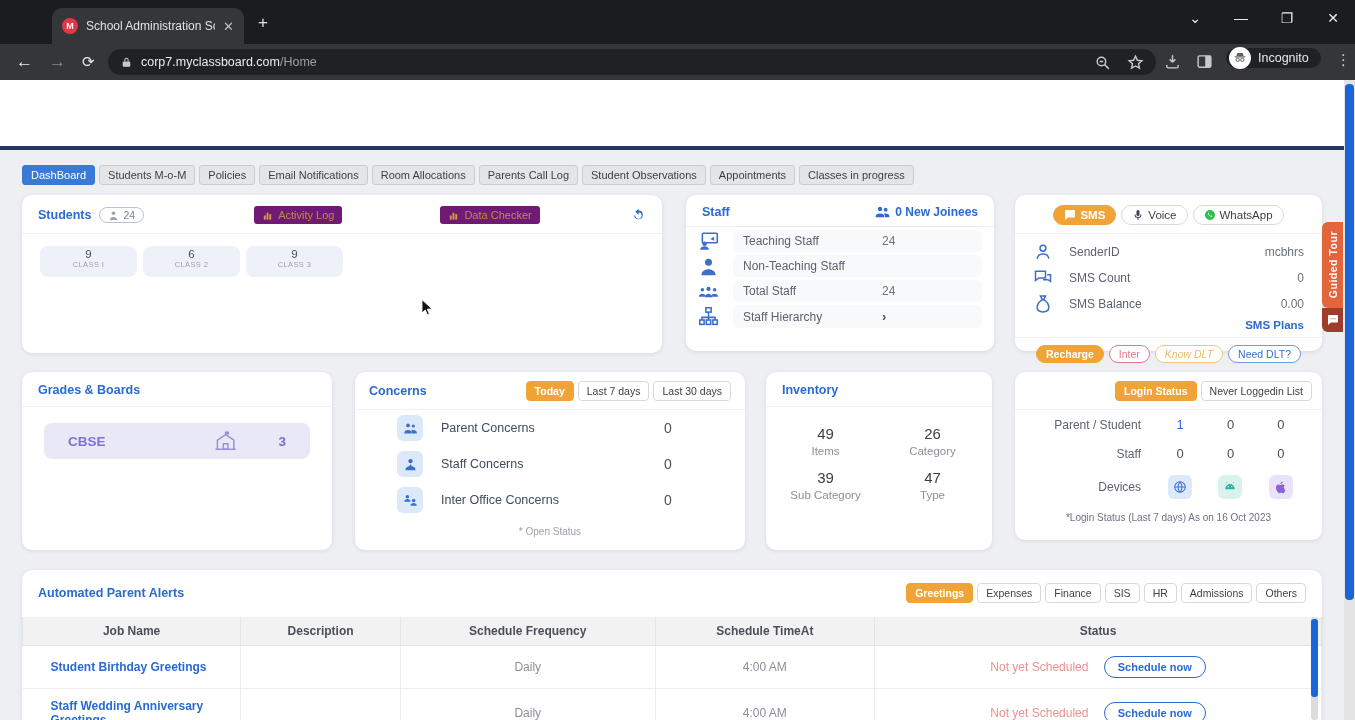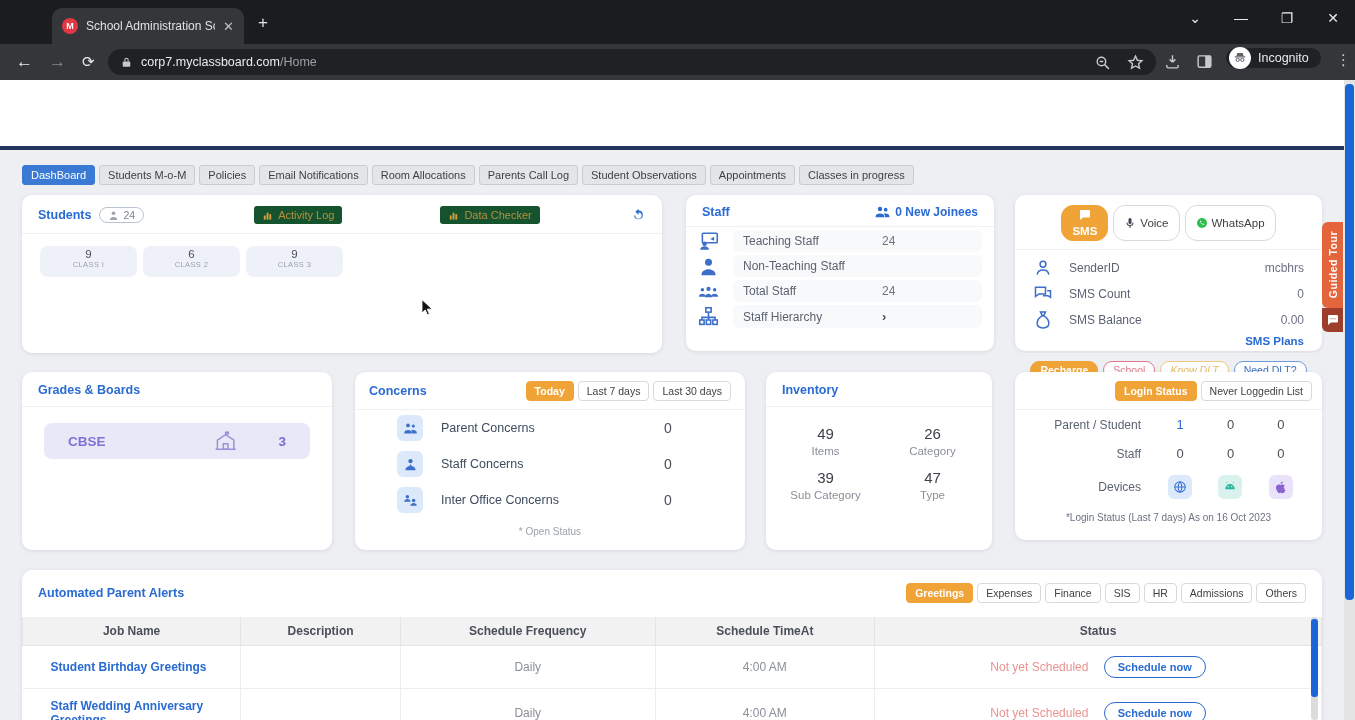--- a/index.html
+++ b/index.html
@@ -64,21 +64,21 @@
   .stab.active { background:#3a7ad5; border-color:#3a7ad5; color:#fff; }
 
   .card { position:absolute; background:#fff; border-radius:10px; box-shadow:0 1px 4px rgba(30,40,80,.10); }
   .card-title { color:#2a6bd2; font-weight:bold; font-size:12.5px; }
   .card-hd { display:flex; align-items:center; padding:11px 16px 9px; border-bottom:1px solid #eef0f2; }
 
   
   .stu-pill { border:1px solid #b9c3d2; border-radius:11px; padding:1px 8px; margin-left:8px;
     display:flex; align-items:center; gap:4px; color:#7a828e; font-size:10.5px; }
   .stu-pill .ic { width:11px; height:11px; color:#9aa3b0; }
-  .ybadge { background:#14532d; color:#b98f3e; font-size:11px; border-radius:3px; padding:3px 8px;
+  .ybadge { background:#701a75; color:#b98f3e; font-size:11px; border-radius:3px; padding:3px 8px;
     display:flex; align-items:center; gap:5px; }
   .ybadge .ic { width:11px; height:11px; color:#d99f3e; }
   .refresh-ic { width:15px; height:15px; color:#2a6bd2; margin-left:auto; }
   .class-tiles { display:flex; gap:6px; padding:12px 18px; }
   .ctile { width:97px; height:31px; background:#eef2f8; border-radius:8px; text-align:center; padding-top:2px; }
   .ctile .n { font-size:11.5px; color:#4a4f58; }
   .ctile .l { font-size:7.5px; color:#9aa1ab; letter-spacing:.4px; }
 
   
   .srow { display:flex; align-items:center; margin:3px 12px; }
@@ -88,21 +88,21 @@
   .srow-label { flex:1; color:#5b6270; font-size:12px; }
   .srow-val { width:90px; color:#6b7280; font-size:12px; }
   .chev { color:#4a4f58; font-weight:bold; font-size:13px; }
   .joinees { margin-left:auto; display:flex; align-items:center; gap:5px; color:#2a6bd2; font-size:12px; font-weight:bold;}
   .joinees .ic { width:15px; height:15px; }
 
   
   .sms-tabs { display:flex; justify-content:center; gap:5px; padding:10px 0 8px; border-bottom:1px solid #eef0f2;}
   .smstab { display:flex; align-items:center; gap:4px; font-size:11.5px; border-radius:12px; padding:3px 10px;
     border:1px solid #d7d9dc; color:#3c3f44; background:#fff; }
-  .smstab.active { background:#f0a437; border-color:#f0a437; color:#fff; font-weight:bold;flex-direction:column; }
+  .smstab.active { background:#f0a437; border-color:#f0a437; color:#fff; font-weight:bold; }
   .smstab .ic { width:12px; height:12px; }
   .smsrow { display:flex; align-items:center; padding:3px 18px; }
   .smsrow .ic { width:20px; height:20px; color:#3d6fc8; }
   .smsrow-label { margin-left:16px; color:#5b6270; font-size:12px; flex:1; }
   .smsrow-val { color:#6b7280; font-size:12px; }
   .sms-plans { text-align:right; padding:2px 18px 6px; color:#2a6bd2; font-size:11.5px; font-weight:bold; border-bottom:1px solid #eef0f2;}
   .sms-btns { display:flex; justify-content:center; gap:5px; padding:7px 0; }
   .sbtn { font-size:10.5px; border-radius:11px; padding:2px 9px; border:1px solid; background:#fff; }
   .sbtn.orange { background:#f0a437; border-color:#f0a437; color:#fff; font-weight:bold; }
   .sbtn.pink { border-color:#e07a8a; color:#e07a8a; }
@@ -564,21 +564,21 @@
               <path d="M12 6.5c-4.5 2.5-7 6-7 9.5 0 3.5 3 5.5 7 5.5s7-2 7-5.5c0-3.5-2.5-7-7-9.5z"></path>
             </svg>
         </span>
         <span class="smsrow-label">SMS Balance</span>
         <span class="smsrow-val">0.00</span>
       </div>
       <div class="sms-plans">SMS Plans</div>
     </div>
     <div class="sms-btns">
       <button class="sbtn orange">Recharge</button>
-      <button class="sbtn pink">School</button>
+      <button class="sbtn pink">Inter</button>
       <button class="sbtn yellow">Know DLT</button>
       <button class="sbtn blue">Need DLT?</button>
     </div>
   </div>
 
   <div class="card" style="left:22px;top:372px;width:310px;height:178px;">
     <div class="card-hd">
       <span class="card-title">Grades &amp; Boards</span>
     </div>
     <div class="cbse-row">

